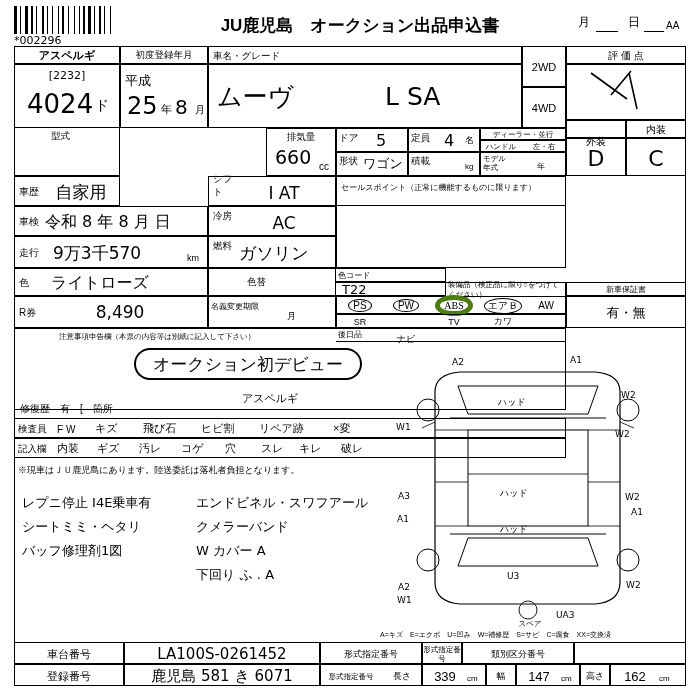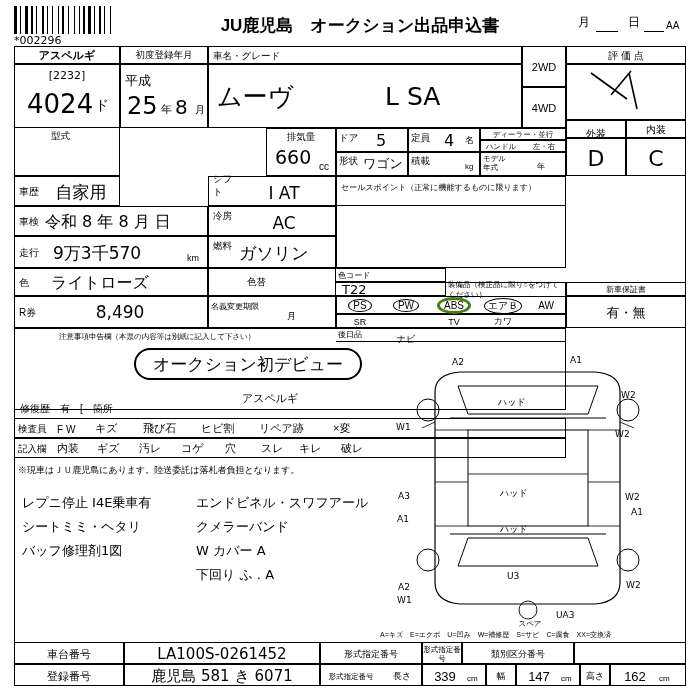--- a/index.html
+++ b/index.html
@@ -99,21 +99,21 @@
 
   <div class="bx" style="left:566px; top:46px; width:120px; height:18px;">
     <div class="t c" style="left:0;top:2px;width:118px;height:14px;font-size:10px;">評 価 点</div>
   </div>
   <div class="bx" style="left:566px; top:64px; width:120px; height:56px;">
     <svg width="118" height="54" viewBox="0 0 118 54">
       <path d="M24 8 L60 34 M64 6 L44 30 M62 8 L70 44" stroke="#000" stroke-width="1.6" fill="none"></path>
     </svg>
   </div>
   <div class="bx" style="left:566px; top:120px; width:60px; height:18px;">
-    <div class="t c" style="left:0;top:6px;width:58px;height:14px;font-size:10px;">外装</div>
+    <div class="t c" style="left:0;top:14px;width:58px;height:14px;font-size:10px;">外装</div>
   </div>
   <div class="bx" style="left:626px; top:120px; width:60px; height:18px;">
     <div class="t c" style="left:0;top:2px;width:58px;height:14px;font-size:10px;">内装</div>
   </div>
   <div class="bx" style="left:566px; top:138px; width:60px; height:38px;">
     <div class="t c hand" style="left:0;top:4px;width:58px;height:30px;font-size:22px;">D</div>
   </div>
   <div class="bx" style="left:626px; top:138px; width:60px; height:38px;">
     <div class="t c hand" style="left:0;top:4px;width:58px;height:30px;font-size:22px;">C</div>
   </div>
@@ -213,21 +213,21 @@
   </div>
 
   <div class="bx" style="left:336px; top:296px; width:230px; height:18px;">
     <div class="t c" style="left:2px;top:1px;width:42px;height:15px;font-size:10px;">
       <span style="border:1px solid #000;border-radius:50%;padding:0 4px;">PS</span>
     </div>
     <div class="t c" style="left:48px;top:1px;width:42px;height:15px;font-size:10px;text-align:center;">
       <span style="border:1px solid #000;border-radius:50%;padding:0 4px;">PW</span>
     </div>
     <div class="t c" style="left:94px;top:1px;width:46px;height:15px;font-size:10px;">
-      <span style="border:3px solid #4d7c0f;border-radius:50%;padding:0 4px;">ABS</span>
+      <span style="border:5px solid #4d7c0f;border-radius:50%;padding:0 4px;font-family:Liberation Serif, serif;">ABS</span>
     </div>
     <div class="t c" style="left:144px;top:1px;width:44px;height:15px;font-size:10px;">
       <span style="border:1px solid #000;border-radius:50%;padding:0 3px;">エアＢ</span>
     </div>
     <div class="t c" style="left:190px;top:1px;width:38px;height:15px;font-size:10px;">
       <span>AW</span>
     </div>
   </div>
   <div class="bx" style="left:336px; top:314px; width:230px; height:14px;">
     <div class="t c" style="left:2px;top:0px;width:42px;height:13px;font-size:9px;">SR</div>

